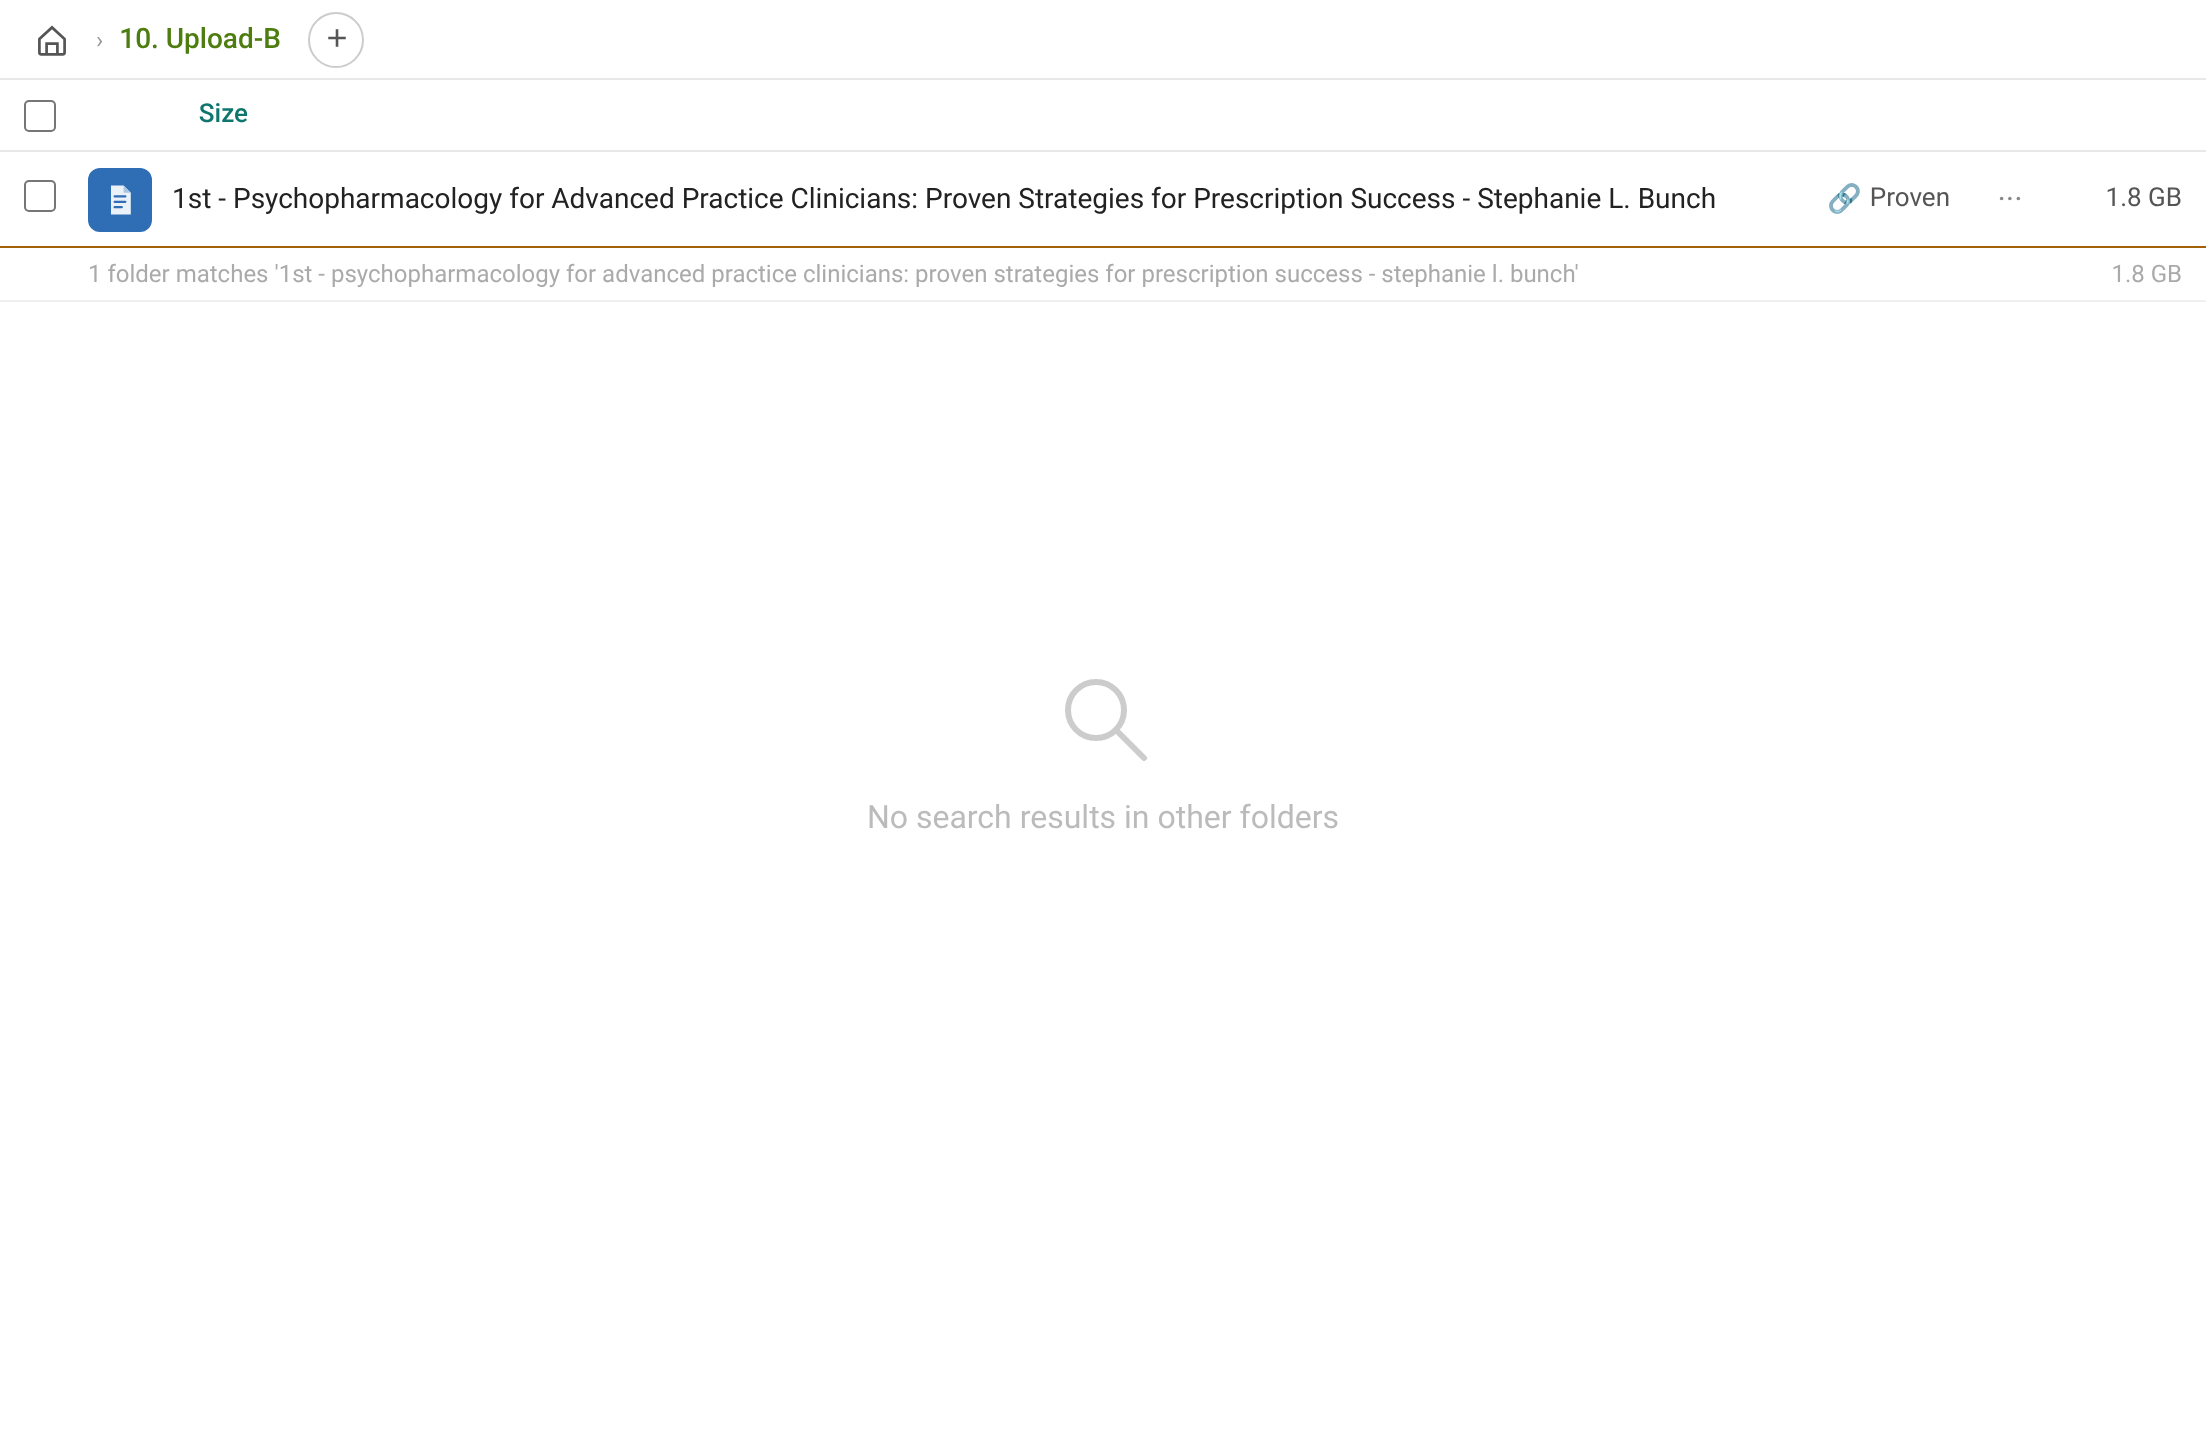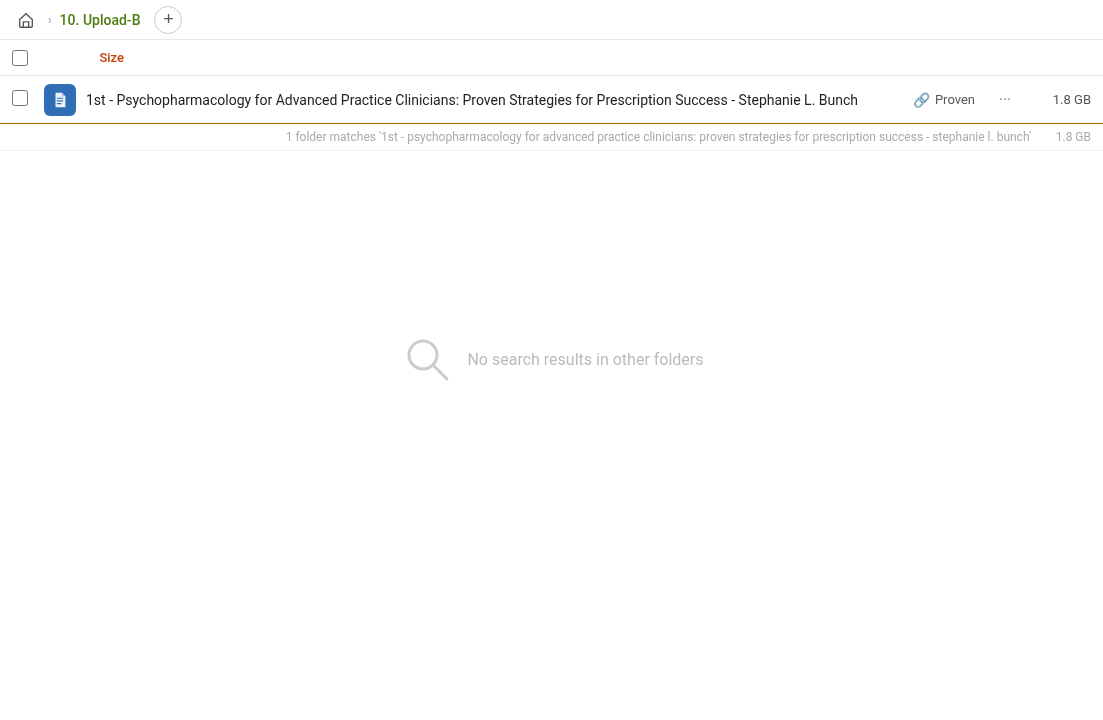--- a/index.html
+++ b/index.html
@@ -80,21 +80,21 @@
       color: #444;
     }
     .sort-arrow {
       font-size: 10px;
       color: #888;
     }
     .col-size {
       width: 80px;
       text-align: right;
       font-weight: 500;
-      color: #c2410c;
+      color: #0f766e;
     }
 
     
     .file-row {
       display: flex;
       align-items: center;
       padding: 0 12px;
       height: 48px;
       border-bottom: 1px solid #a16207;
       background: #fff;
@@ -163,32 +163,32 @@
       padding: 6px 12px 6px 44px;
       font-size: 12px;
       color: #aaa;
       border-bottom: 1px solid #f0f0f0;
       display: flex;
       align-items: center;
       justify-content: space-between;
     }
     .summary-text {
       flex: 1;
-      text-align: right;
     }
     .summary-size {
       width: 60px;
       text-align: right;
       color: #aaa;
       font-size: 12px;
     }
 
     
     .empty-state {
       display: flex;
+      flex-direction: column;
       align-items: center;
       justify-content: center;
       margin-top: 180px;
       gap: 12px;
     }
     .search-empty-icon {
       width: 56px;
       height: 56px;
       color: #ccc;
     }

